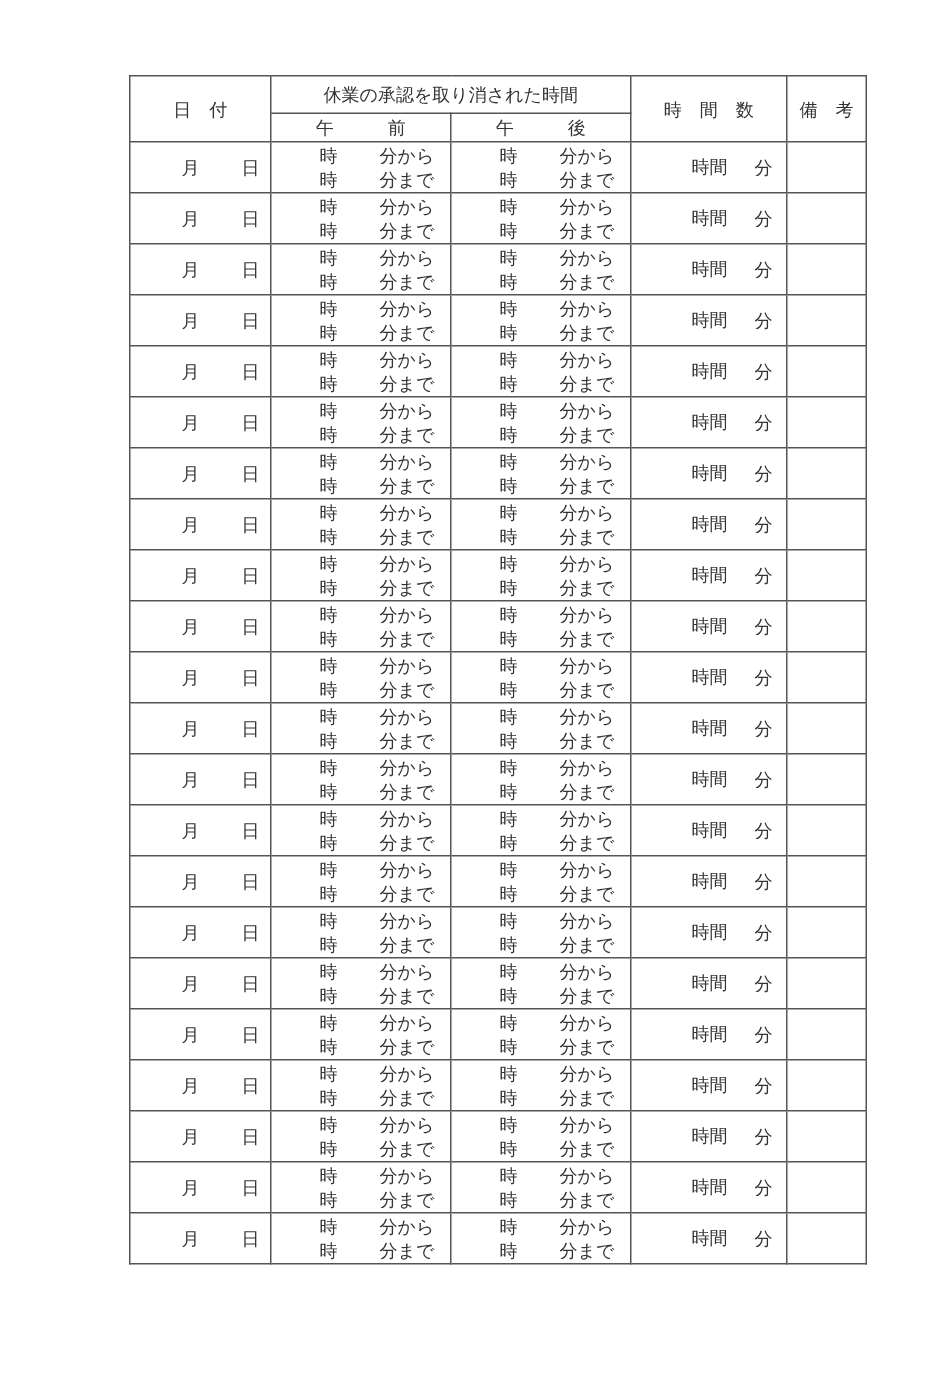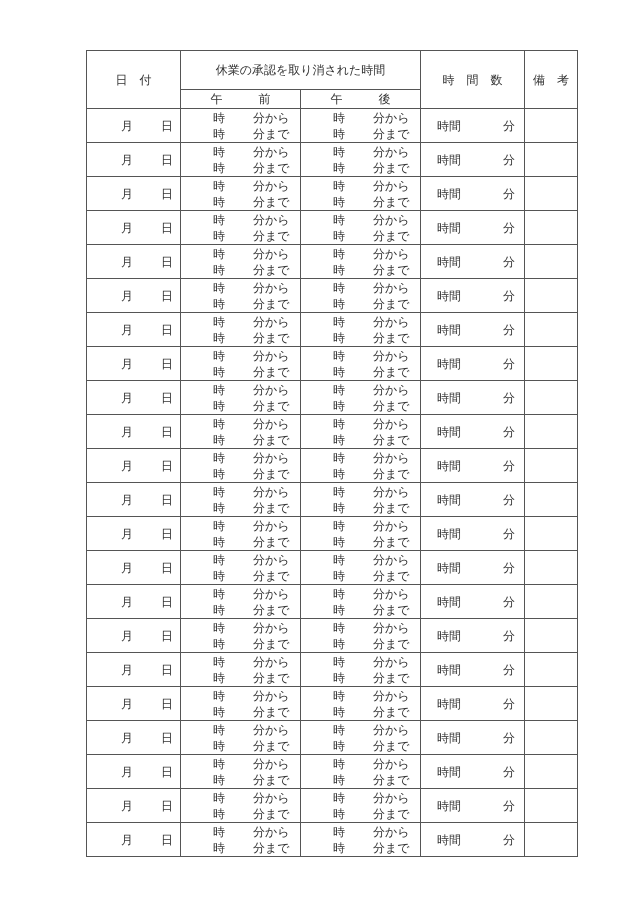--- a/index.html
+++ b/index.html
@@ -12,34 +12,34 @@
     }
     table.form td, table.form th {
       border: 1px solid #555555; padding: 0; font-weight: normal;
       font-size: 12px; line-height: 16px; vertical-align: middle; text-align: center;
     }
     col.c-date { width: 94px; }
     col.c-am { width: 120px; }
     col.c-pm { width: 120px; }
     col.c-hours { width: 104px; }
     col.c-notes { width: 53px; }
-    tr.h1 { height: 39px; }
+    tr.h1 { height: 25px; }
     tr.h2 { height: 19px; }
     tr.row { height: 34px; }
     .date-cell { position: relative; }
     .date-cell .m { position: absolute; left: 34px; top: 9px; }
     .date-cell .d { position: absolute; left: 74px; top: 9px; }
     .time-cell { position: relative; }
     .time-cell .line { position: absolute; left: 0; width: 100%; height: 16px; }
     .time-cell .line.l1 { top: 1px; }
     .time-cell .line.l2 { top: 17px; }
     .time-cell .hr { position: absolute; left: 32px; }
     .time-cell .mn { position: absolute; left: 72px; }
     .hours-cell { position: relative; }
-    .hours-cell .h { position: absolute; left: 16px; top: 9px; }
+    .hours-cell .h { position: absolute; left: 40px; top: 9px; font-family: Liberation Mono, monospace; }
     .hours-cell .mi { position: absolute; left: 82px; top: 9px; }
     .sub-am, .sub-pm { letter-spacing: 0; }
     .sub-am span, .sub-pm span { display: inline-block; }
     .sub-am .a, .sub-pm .a { margin-right: 36px; }
   </style>
 </head>
 <body>
 
 <table class="form">
   <colgroup>

